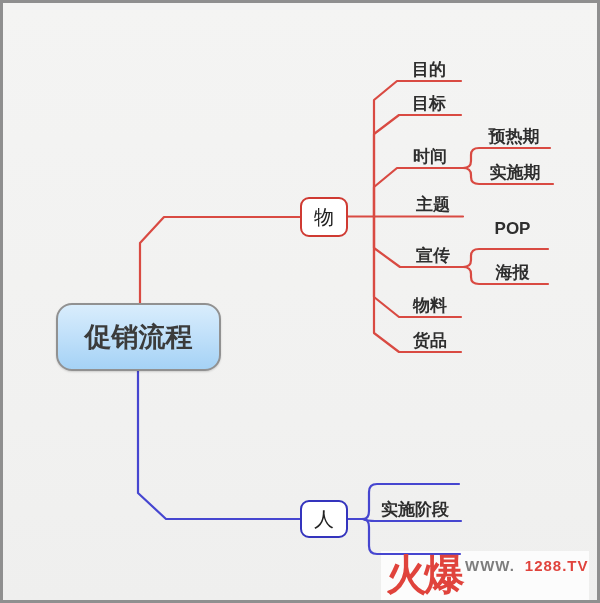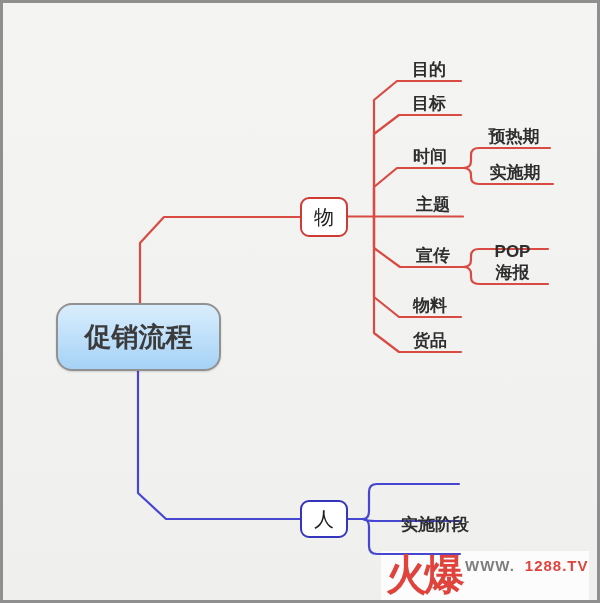--- a/index.html
+++ b/index.html
@@ -47,27 +47,27 @@
     text-align:center;
     font-size:17px;font-weight:600;color:#2e2e2e;
     white-space:nowrap;
   }
   .l-mudi    {left:394px;top:57px; width:64px;}
   .l-mubiao  {left:394px;top:91px; width:64px;}
   .l-shijian {left:394px;top:144px;width:66px;}
   .l-yureqi  {left:474px;top:124px;width:74px;}
   .l-shishiqi{left:474px;top:160px;width:76px;}
   .l-zhuti   {left:400px;top:192px;width:60px;}
-  .l-pop     {left:474px;top:239px;width:71px;font-weight:600;text-align:center;}
+  .l-pop     {left:474px;top:216px;width:71px;font-weight:600;text-align:center;}
   .l-xuanchuan{left:400px;top:243px;width:60px;}
   .l-haibao  {left:474px;top:260px;width:71px;}
   .l-wuliao  {left:396px;top:293px;width:62px;}
   .l-huopin  {left:396px;top:328px;width:62px;}
   .l-peixun  {left:366px;top:460px;width:92px;}
-  .l-jieduan {left:366px;top:512px;width:92px;padding-left:20px;}
+  .l-jieduan {left:366px;top:497px;width:92px;}
   .l-jiantao {left:366px;top:530px;width:92px;}
 
   
   .wm-patch{
     position:absolute;left:378px;top:548px;width:208px;height:50px;
     background:#fcfcfc;z-index:1;
   }
   .wm{position:absolute;left:383px;top:548px;z-index:4;display:flex;align-items:flex-start;}
   .wm-logo{
     font-size:41px;line-height:48px;font-weight:900;color:#e0433c;

